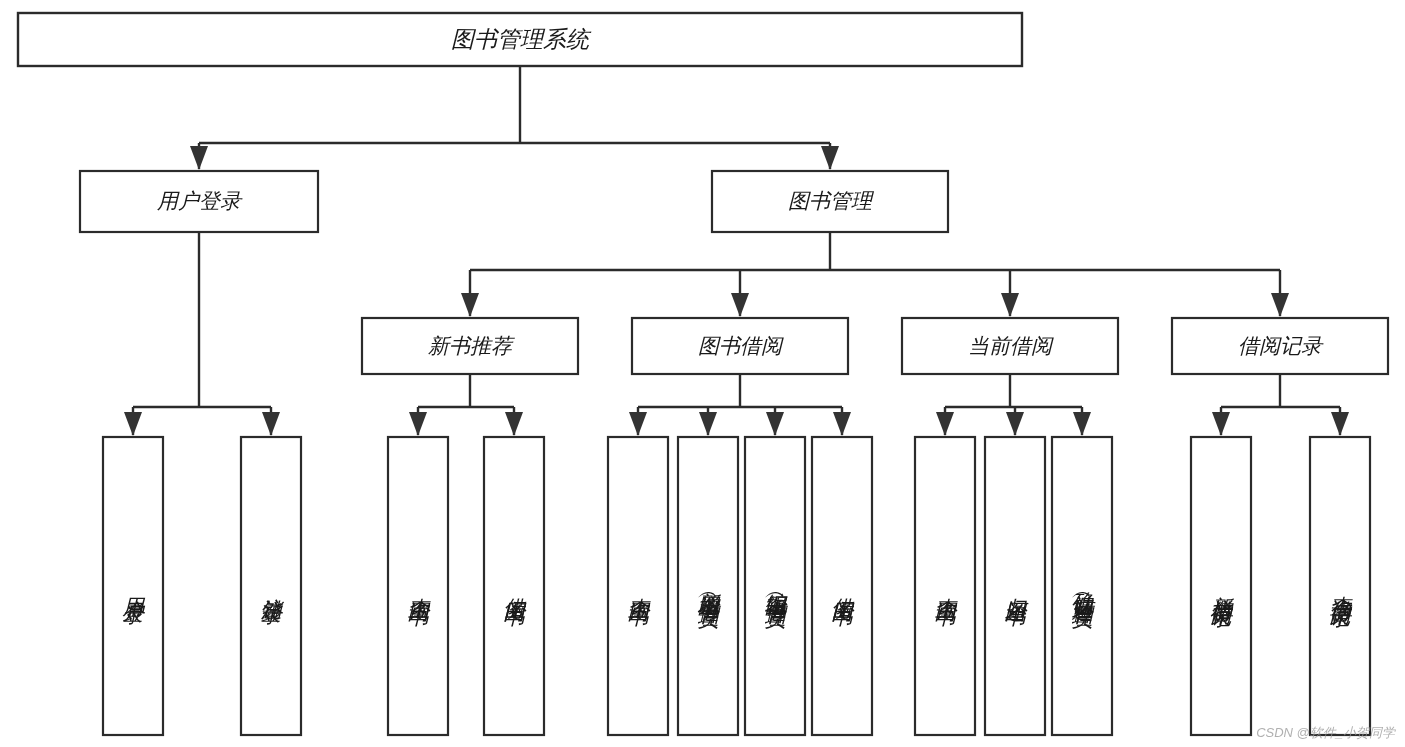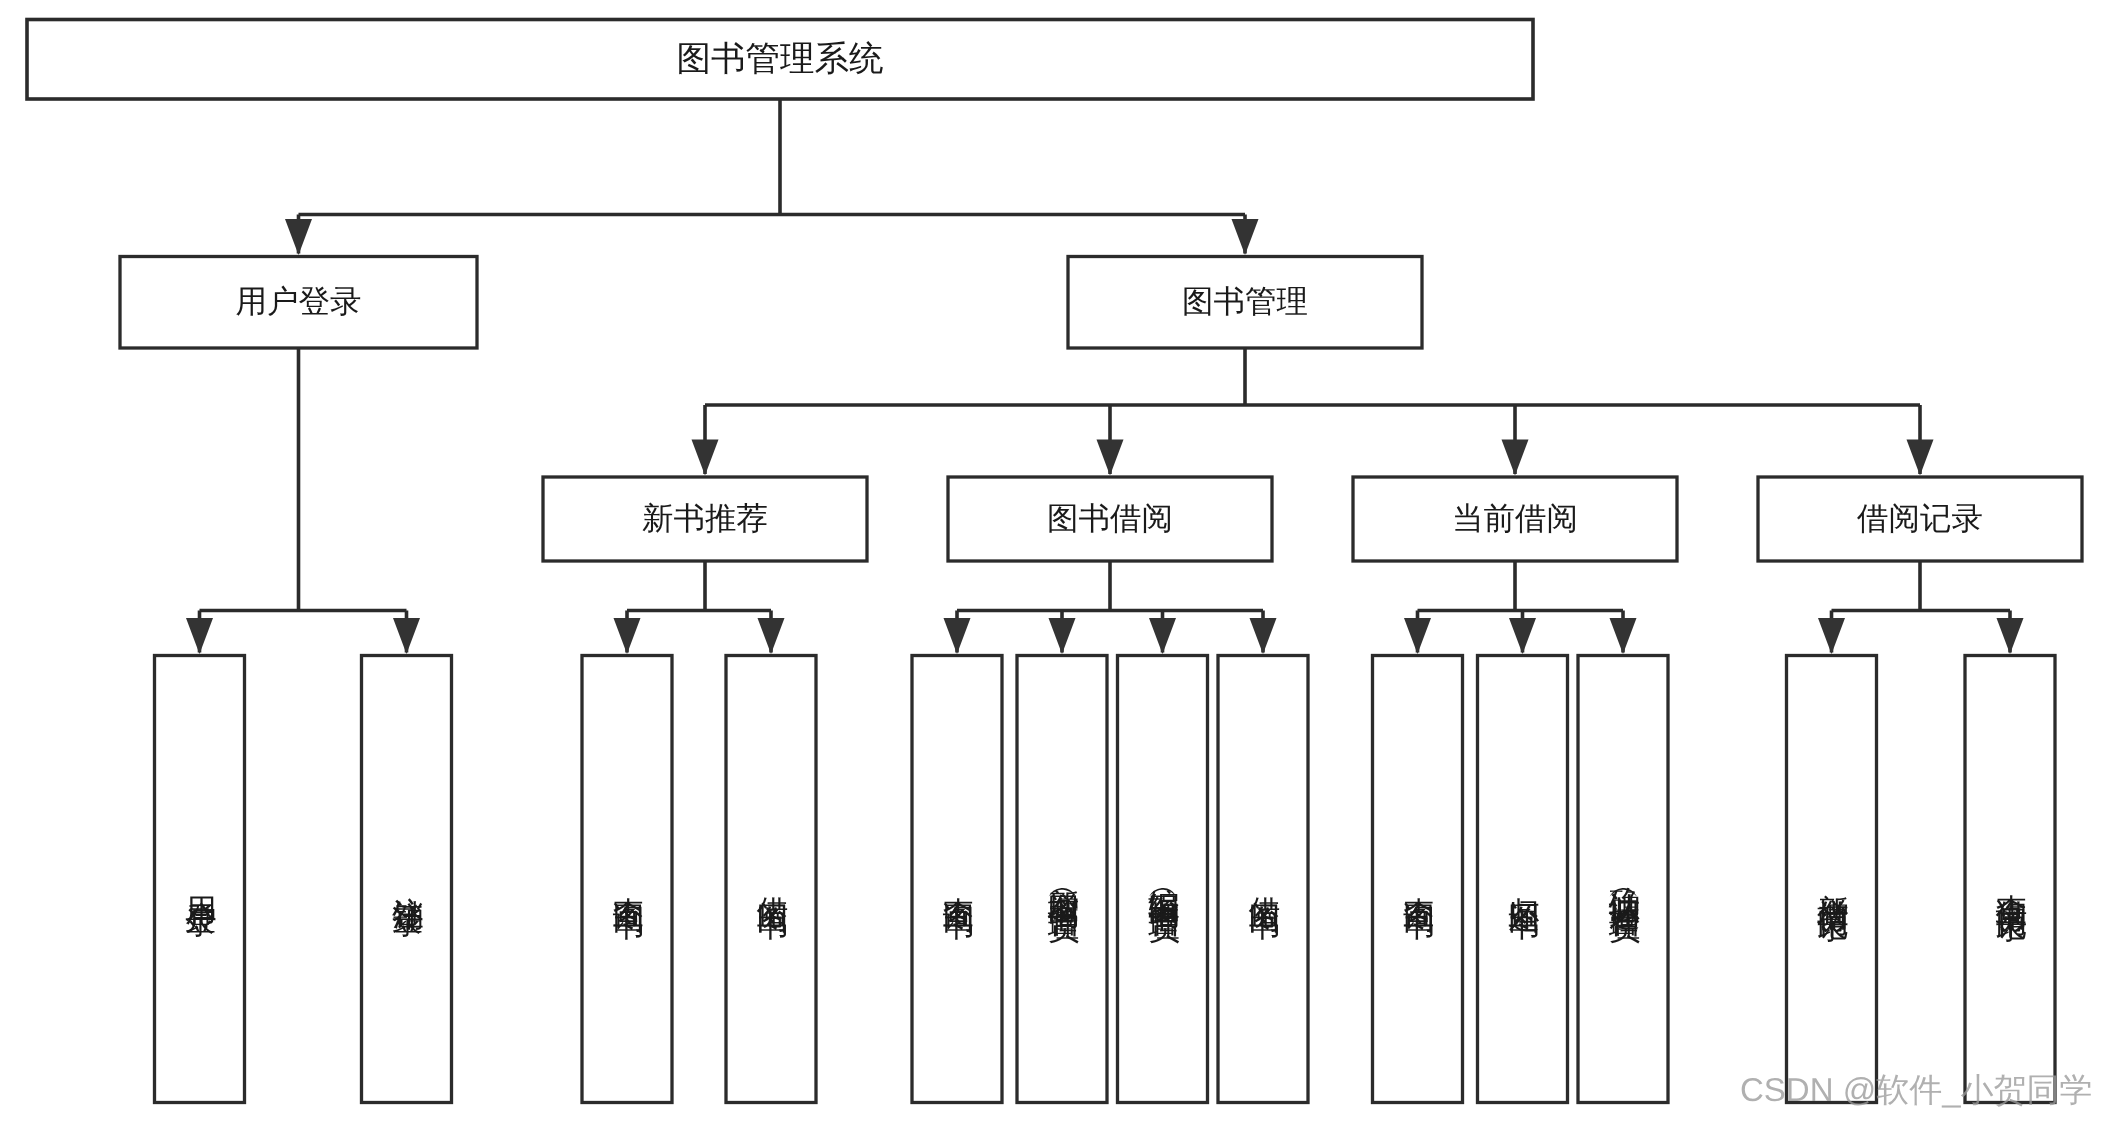--- a/index.html
+++ b/index.html
@@ -9,20 +9,21 @@
   }
   body {
     font-family: "Liberation Sans", "DejaVu Sans", sans-serif;
   }
   #diagram-root {
     position: relative;
     width: 1405px;
     height: 747px;
     background: #ffffff;
     overflow: hidden;
+    font-style: italic;
   }
   svg#tree-svg {
     position: absolute;
     top: 0;
     left: 0;
     width: 1405px;
     height: 747px;
     display: block;
   }
   .node-box {
@@ -76,21 +77,21 @@
     letter-spacing: 2.5px;
     color: #1a1a1a;
     white-space: nowrap;
     text-align: center;
   }
   #watermark {
     position: absolute;
     right: 10px;
     bottom: 5px;
     font-family: "Liberation Sans", "DejaVu Sans", sans-serif;
-    font-size: 22px;
+    font-size: 13px;
     color: #9a9a9a;
     opacity: 0.78;
     white-space: nowrap;
     user-select: none;
   }
 </style>
 </head>
 <body>
 
 <div id="diagram-root">

